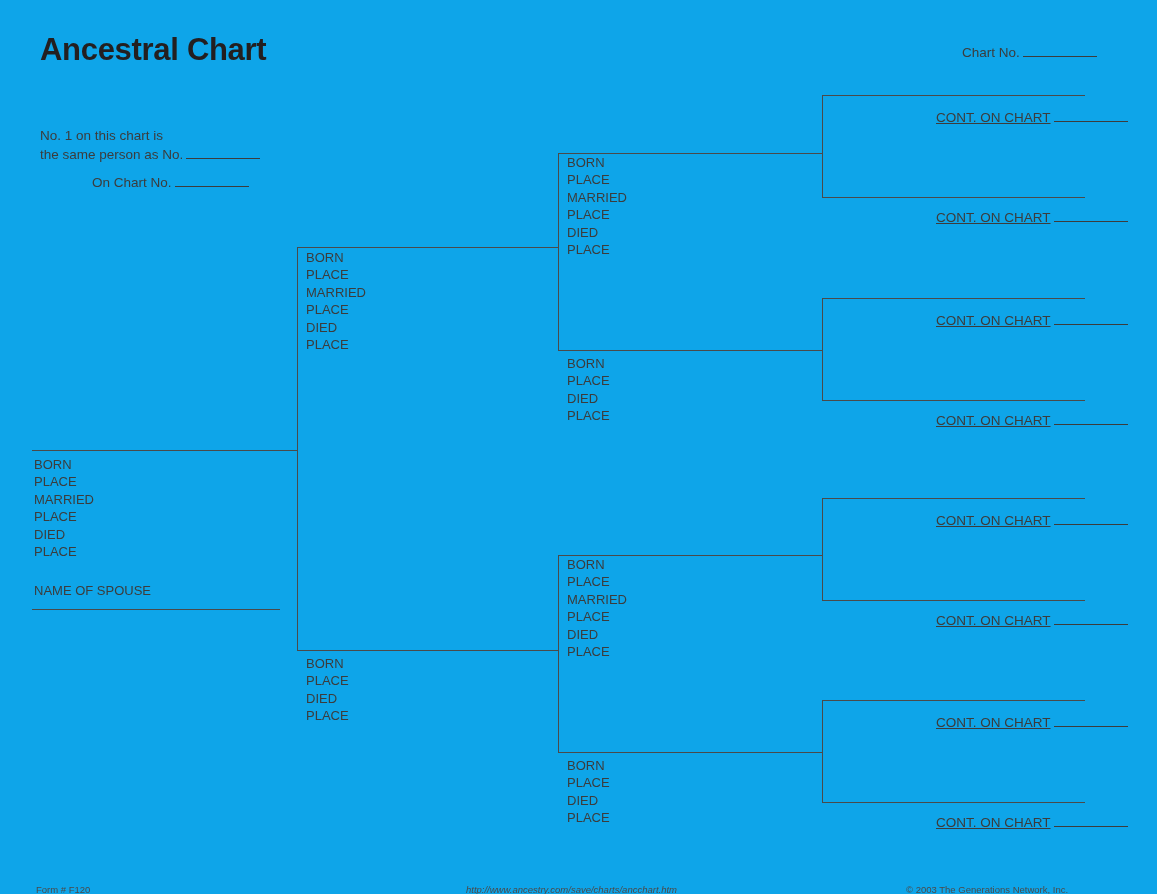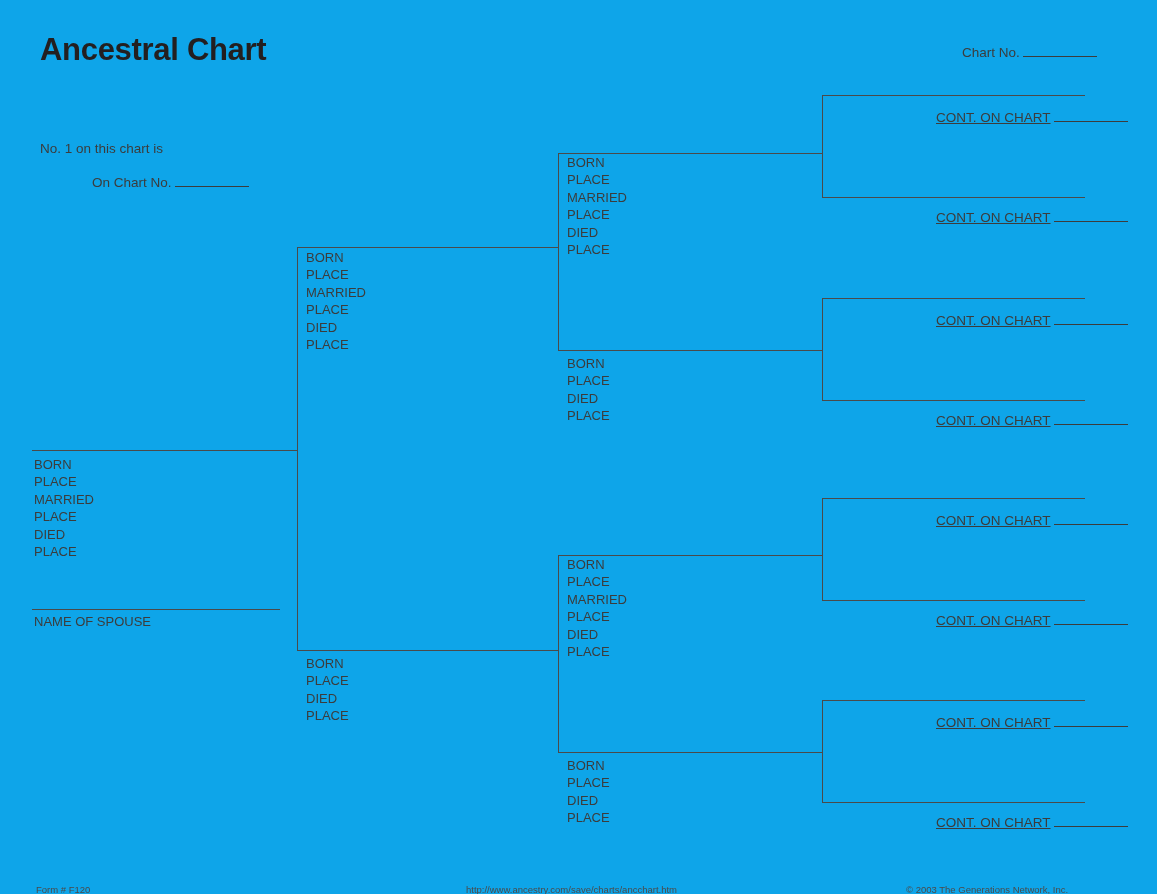--- a/index.html
+++ b/index.html
@@ -57,21 +57,21 @@
     top: 45px;
     font-size: 13.5px;
     white-space: nowrap;
     text-align: right;
   }
 
   
   #same-person {
     position: absolute;
     left: 40px;
-    top: 139px;
+    top: 126px;
     font-size: 13.5px;
     line-height: 19px;
     white-space: nowrap;
   }
   #on-chart-no {
     position: absolute;
     left: 92px;
     top: 175px;
     font-size: 13.5px;
     white-space: nowrap;
@@ -122,53 +122,54 @@
 
   
   .footer-text {
     position: absolute;
     top: 884px;
     font-size: 9.5px;
     color: #4a4a4a;
     white-space: nowrap;
   }
   #footer-form   { left: 36px; }
-  #footer-url    { left: 466px; }
+  #footer-url    { left: 466px; font-style: italic; }
   #footer-copy   { left: 906px; }
 </style>
 </head>
 <body>
 
 <div id="page">
 
   <div id="chart-title">Ancestral Chart</div>
 
 
   <div id="chart-no">
     <span>Chart No.</span><span class="blank"></span>
   </div>
 
   <div id="same-person">
     <div>No. 1 on this chart is</div>
+    <div><span>the same person as No.</span><span class="blank"></span></div>
   </div>
   <div id="on-chart-no">
     <span>On Chart No.</span><span class="blank"></span>
   </div>
 
   <div class="hline" style="left:32px; top:450px; width:265px;"></div>
   <div class="fields" style="left:34px; top:456px;">
     <div>BORN</div>
     <div>PLACE</div>
     <div>MARRIED</div>
     <div>PLACE</div>
     <div>DIED</div>
     <div>PLACE</div>
   </div>
   <div class="hline" style="left:32px; top:609px; width:248px;"></div>
-  <div class="caption" style="left:34px; top:614px;">NAME OF SPOUSE</div>
+  <div class="caption" style="left:34px; top:583px;">NAME OF SPOUSE</div>
 
   <div class="vline" style="left:297px; top:247px; height:403px;"></div>
 
   <div class="hline" style="left:297px; top:247px; width:261px;"></div>
   <div class="fields" style="left:306px; top:249px;">
     <div>BORN</div>
     <div>PLACE</div>
     <div>MARRIED</div>
     <div>PLACE</div>
     <div>DIED</div>

